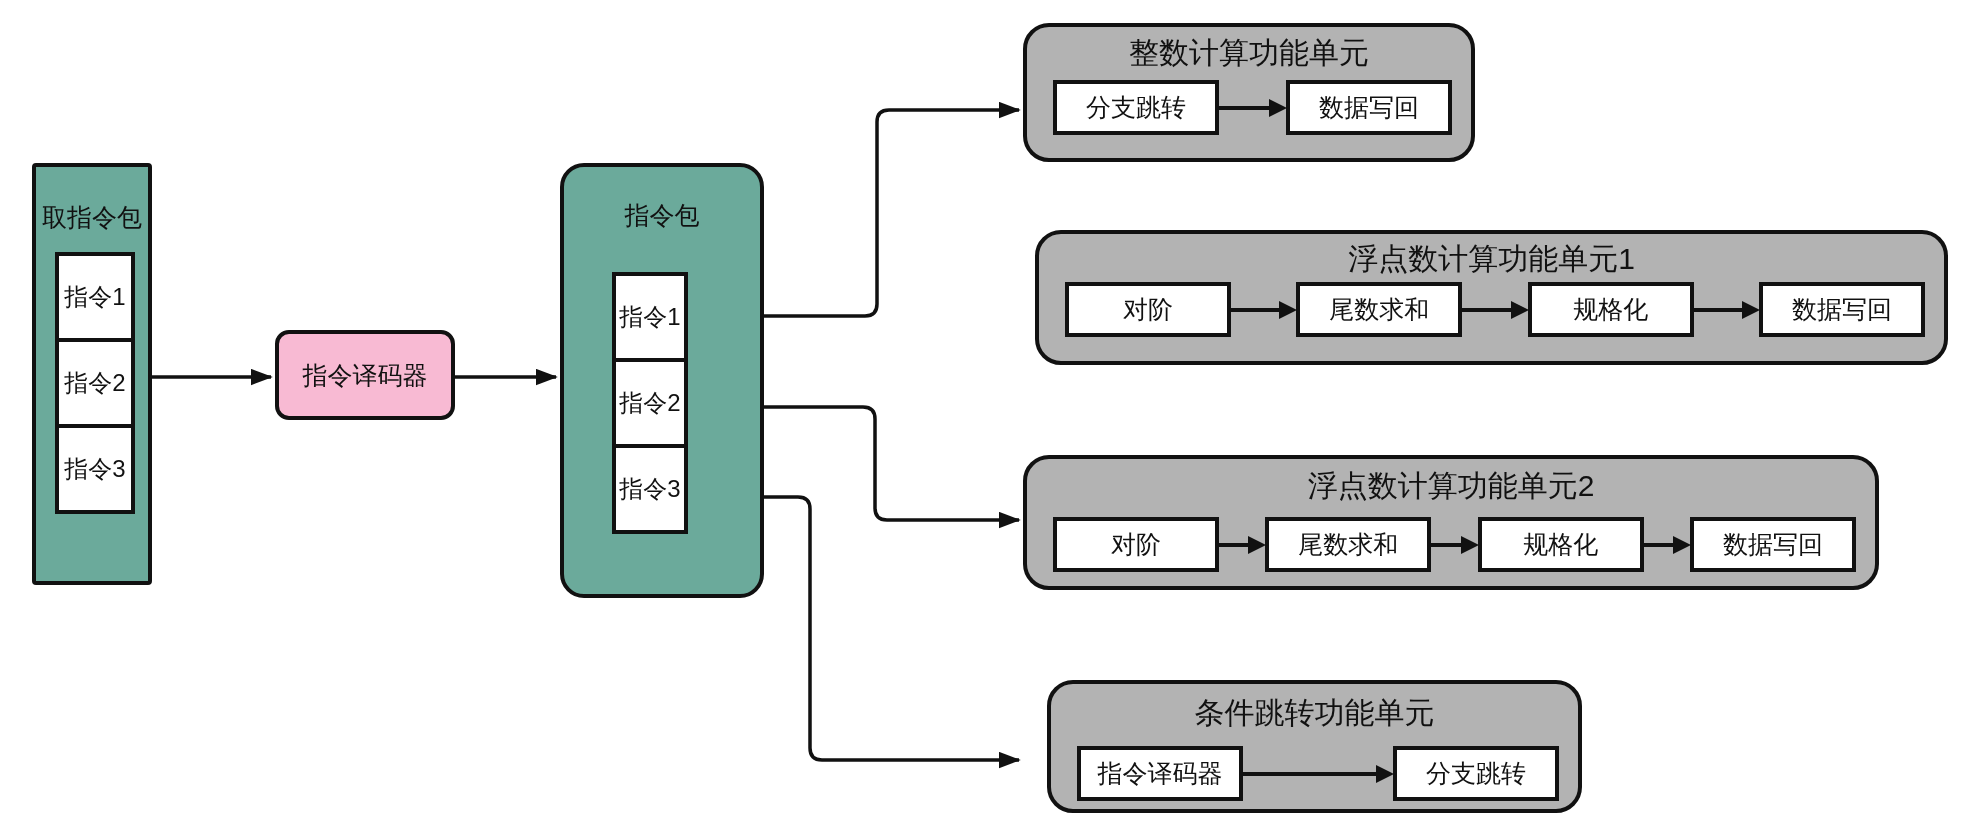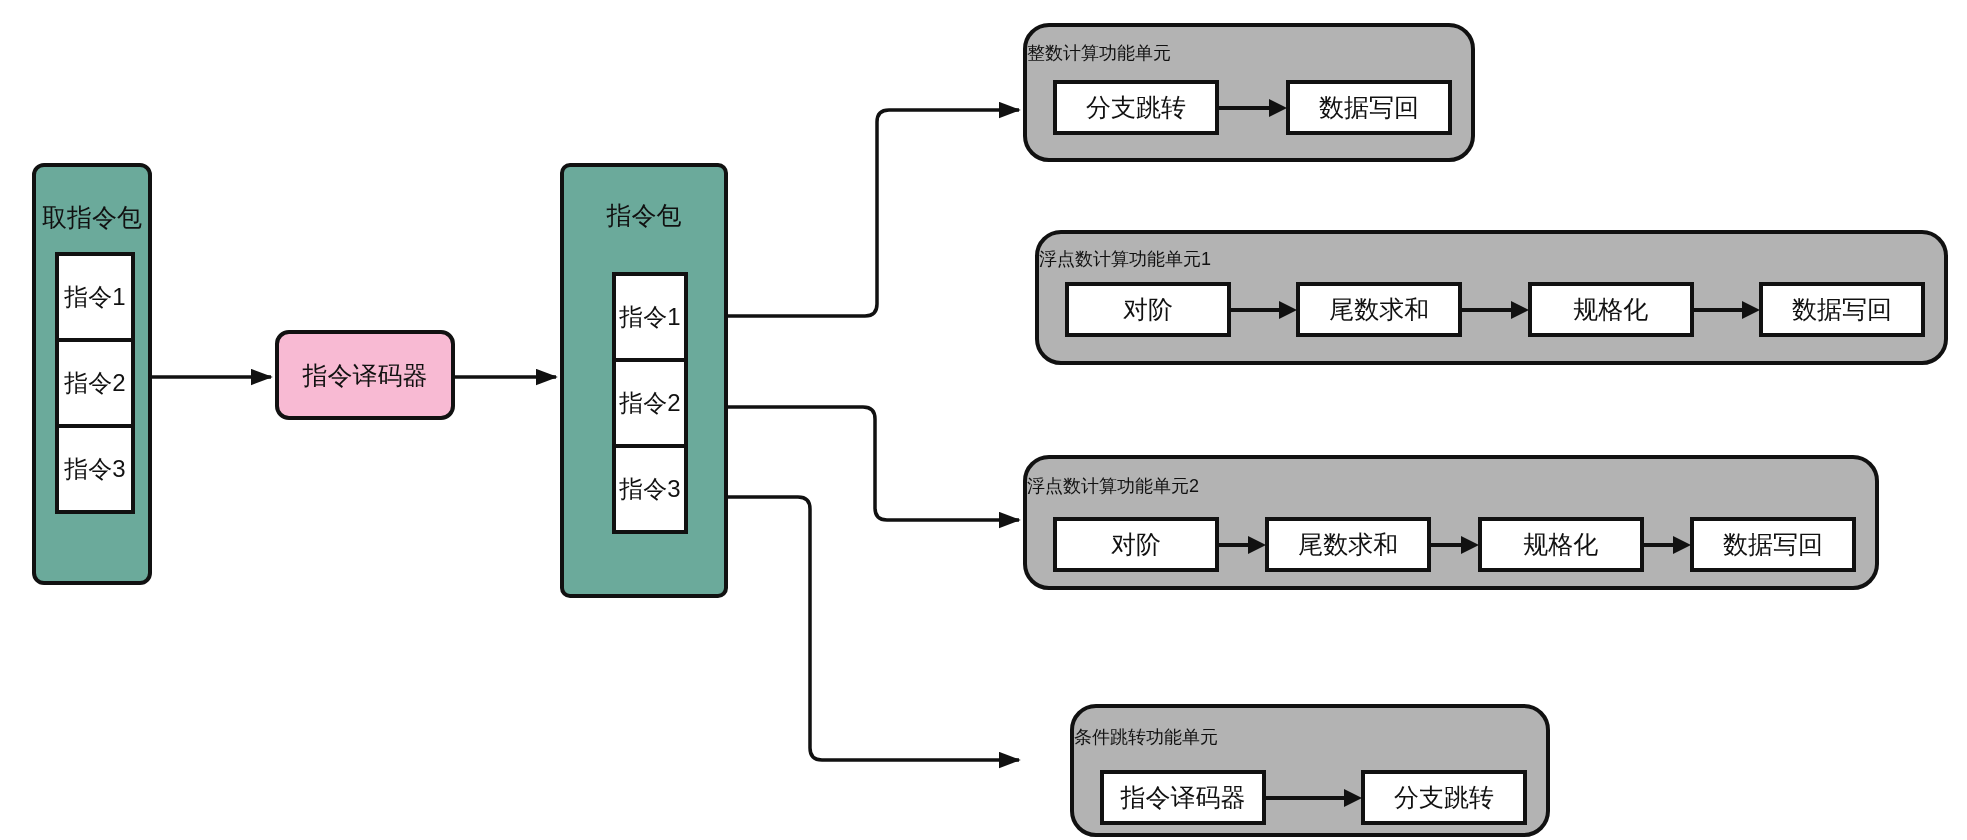--- a/index.html
+++ b/index.html
@@ -19,22 +19,22 @@
     pointer-events: none;
   }
 
   
   .packet {
     position: absolute;
     background: var(--teal, #6BAA9B);
     border: 4px solid #111;
     box-sizing: border-box;
   }
-  .packet.fetch   { left: 32px;  top: 163px; width: 120px; height: 422px; border-radius: 12px; }
-  .packet.dispatch{ left: 560px; top: 163px; width: 168px; height: 435px; border-radius: 10px; }
+  .packet.fetch   { left: 32px;  top: 163px; width: 120px; height: 422px; border-radius: 4px; }
+  .packet.dispatch{ left: 560px; top: 163px; width: 204px; height: 435px; border-radius: 24px; }
   .packet-title {
     position: absolute;
     left: 0; right: 0;
     text-align: center;
     font-size: 25px;
     line-height: 30px;
     white-space: nowrap;
   }
   .packet.fetch    .packet-title { top: 35px; }
   .packet.dispatch .packet-title { top: 33px; }
@@ -75,25 +75,26 @@
   .unit {
     position: absolute;
     box-sizing: border-box;
     background: var(--gray, #B3B3B3);
     border: 4px solid #111;
     border-radius: 26px;
   }
   .unit.u-int    { left: 1023px; top: 23px;  width: 452px; height: 139px; }
   .unit.u-fp1    { left: 1035px; top: 230px; width: 913px; height: 135px; }
   .unit.u-fp2    { left: 1023px; top: 455px; width: 856px; height: 135px; }
-  .unit.u-branch { left: 1070px; top: 680px; width: 480px; height: 133px; margin-top: 24px; }
+  .unit.u-branch { left: 1047px; top: 680px; width: 535px; height: 133px; }
   .unit-title {
     position: absolute;
     left: 0; right: 0;
-    font-size: 18px;
+    text-align: center;
+    font-size: 30px;
     line-height: 28px;
     white-space: nowrap;
   }
   .u-int    .unit-title { top: 12px; }
   .u-fp1    .unit-title { top: 11px; }
   .u-fp2    .unit-title { top: 13px; }
   .u-branch .unit-title { top: 15px; }
 
   .stages {
     position: absolute;

